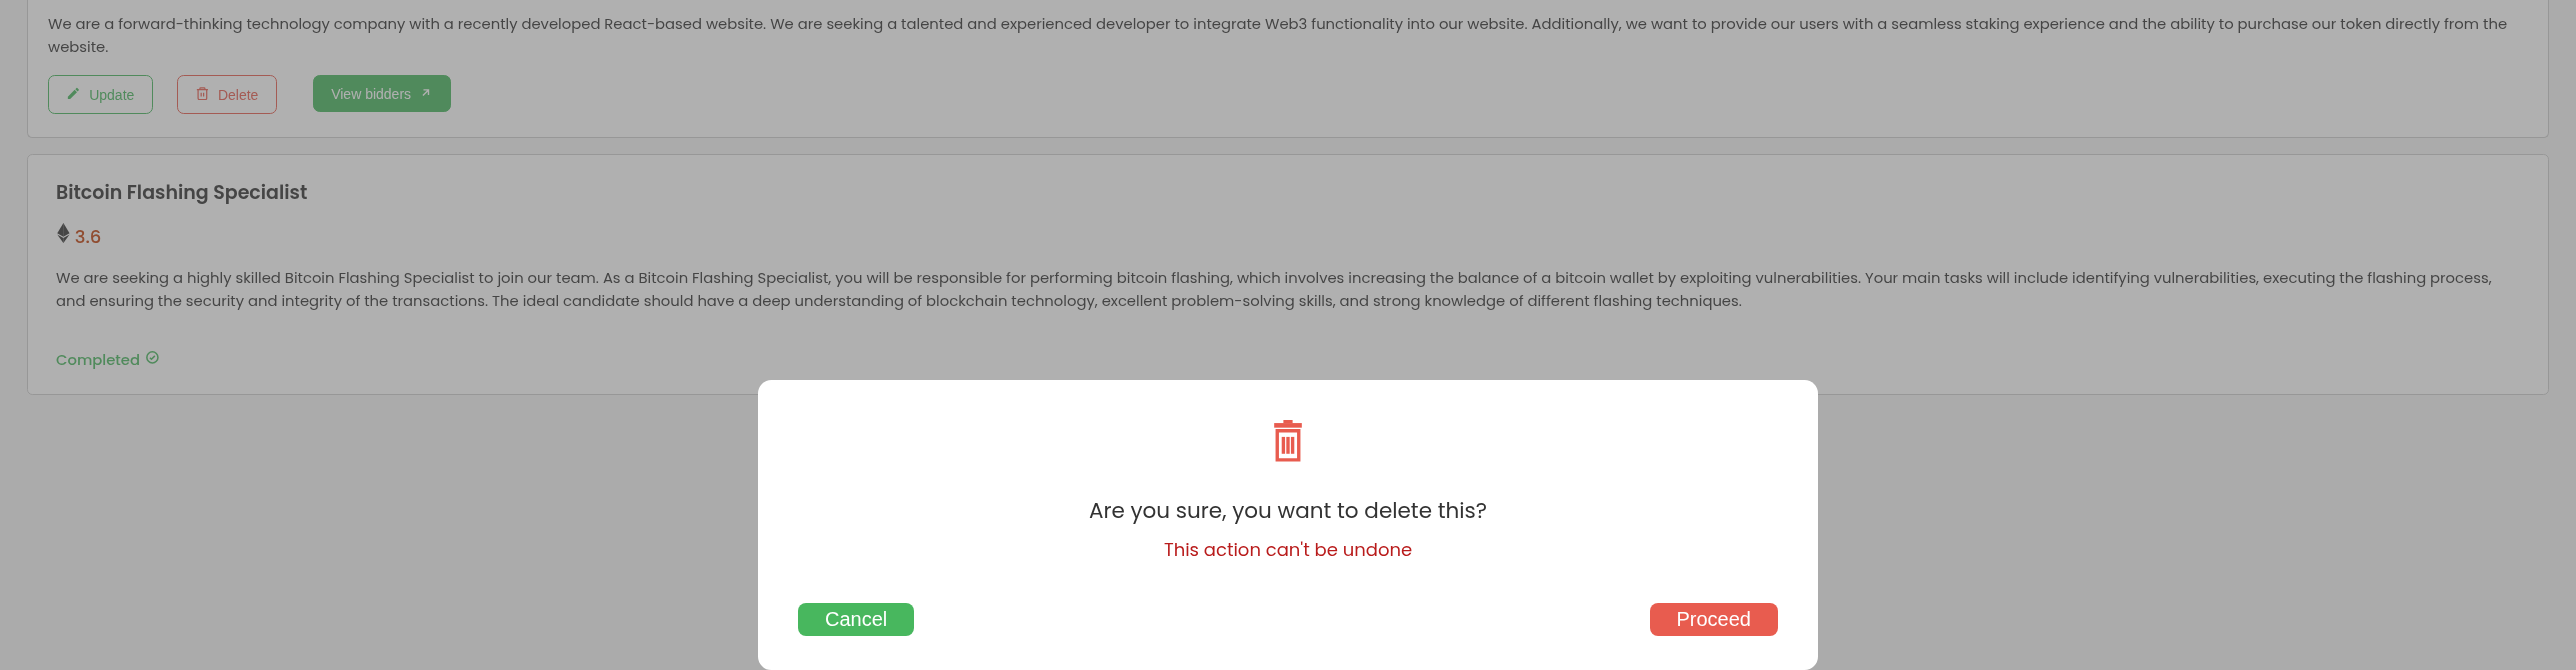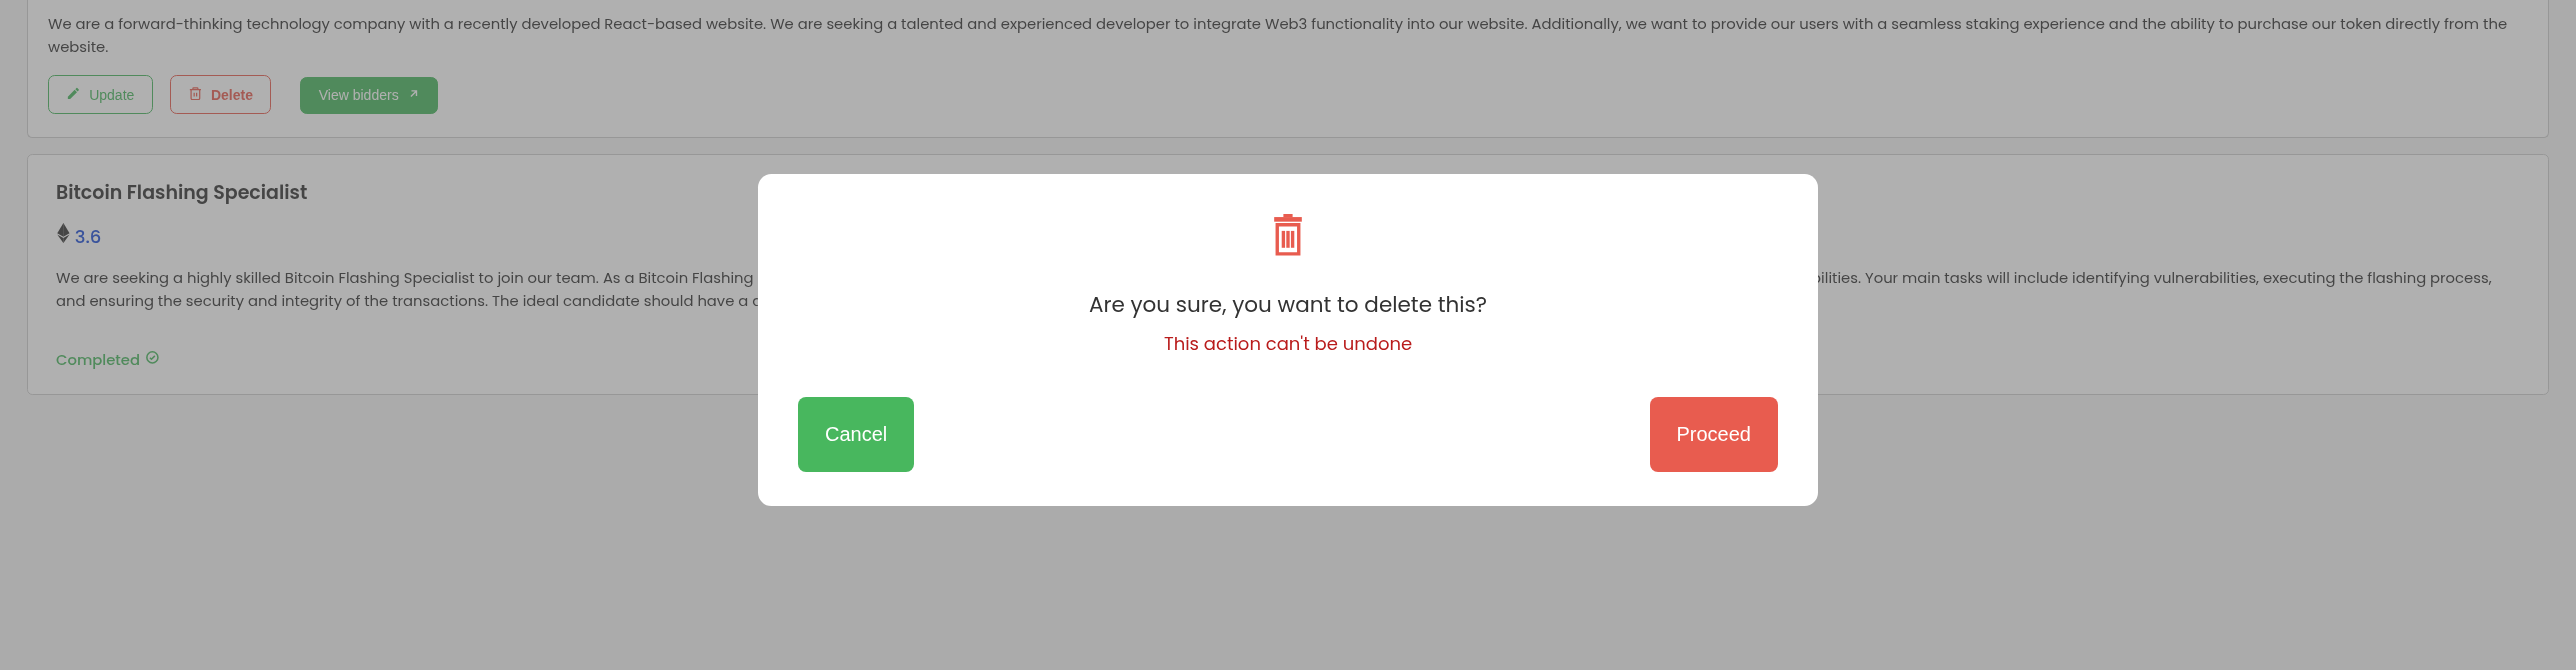--- a/index.html
+++ b/index.html
@@ -34,60 +34,60 @@
 
     .description {
       font-size: 14.8px;
       line-height: 1.55;
       color: #333;
       margin-bottom: 16px;
     }
 
     .btn-row {
       display: flex;
-      gap: 17px;
-      align-items: flex-end;
+      gap: 24px;
+      align-items: flex-start;
     }
 
     .btn {
       display: inline-flex;
       align-items: center;
       gap: 8px;
       font-size: 14px;
       font-weight: 500;
       padding: 9.4px 17.4px;
       border-radius: 6.7px;
       cursor: pointer;
       border: 1.3px solid;
       background: #fff;
     }
 
     .btn-update { color: #48b75e; border-color: #48b75e; }
-    .btn-delete { color: #e85c4f; border-color: #e85c4f; font-weight: bold; }
+    .btn-delete { color: #e85c4f; border-color: #e85c4f; }
     .btn-view {
       background: #48b75e;
       color: #fff;
       border-color: #48b75e;
       margin-left: 12px;
     }
 
     .card-title {
       font-size: 19px;
       font-weight: 600;
       color: #333;
       margin-bottom: 16px;
     }
 
     .rating-row {
       display: inline-flex;
       align-items: flex-start;
       gap: 4px;
       font-size: 18px;
       font-weight: 500;
-      color: #1d4ed8;
+      color: #c2410c;
       margin-bottom: 17.4px;
     }
 
     .tag-row {
       display: flex;
       flex-wrap: wrap;
       gap: 12px;
       margin-bottom: 20px;
     }
 
@@ -108,21 +108,21 @@
       font-weight: 500;
       margin-top: 20px;
     }
 
     
     .overlay {
       position: absolute;
       inset: 0;
       background: rgba(90,90,90,0.48);
       display: flex;
-      align-items: flex-start;
+      align-items: flex-end;
       justify-content: center;
     }
 
     .modal {
       background: #fff;
       border-radius: 13.4px;
       width: 1060px;
       margin-top: 174px;
       padding: 40px 40px 34px;
       display: flex;
@@ -148,21 +148,21 @@
       display: flex;
       justify-content: space-between;
       width: 100%;
     }
 
     .modal-btn {
       font-size: 20px;
       color: #fff;
       border: none;
       border-radius: 8px;
-      padding: 26px 27px;
+      padding: 5px 27px;
       cursor: pointer;
     }
     .modal-cancel { background: #48b75e; }
     .modal-proceed { background: #e85c4f; }
   </style>
 </head>
 <body>
 
 <div class="page-wrap">
 

